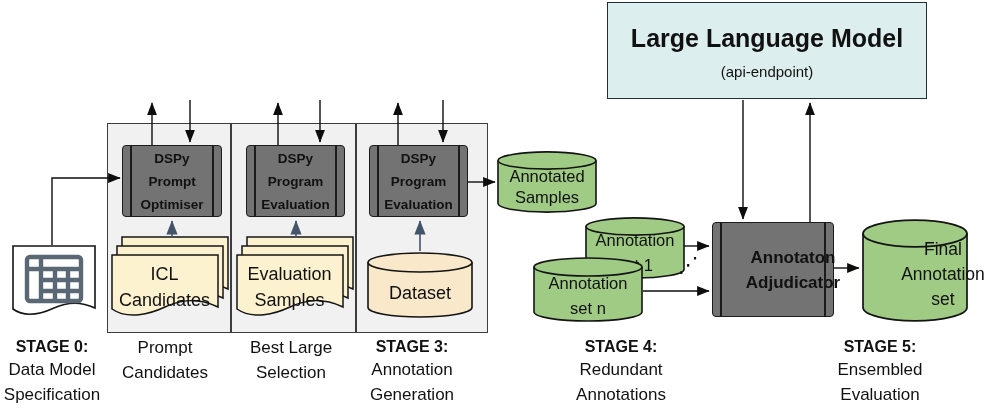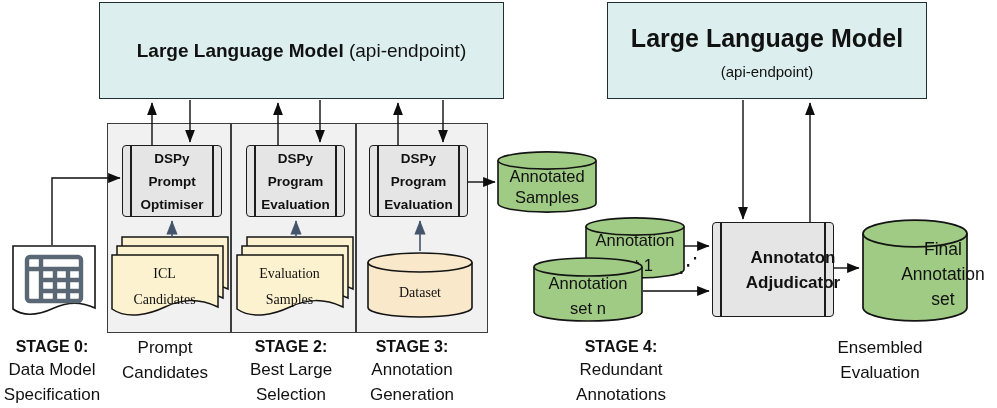--- a/index.html
+++ b/index.html
@@ -13,49 +13,46 @@
   
   .llm{background:#dcefee;border:1.6px solid #20302f;box-sizing:border-box;}
   .llm-one{font-size:19px;}
   .llm2-title{font-size:25px;font-weight:bold;line-height:30px;}
   .llm2-sub{font-size:15px;line-height:22px;margin-top:8px;}
 
   
   .panel{background:#f1f1f2;border:1.5px solid #3d3d3d;box-sizing:border-box;}
 
   
-  .pproc{background:#e5e5e5;border:1.7px solid #1c1c1c;border-radius:4px;box-sizing:border-box;}
+  .pproc{background:#737373;border:1.7px solid #1c1c1c;border-radius:4px;box-sizing:border-box;}
   .pproc::before,.pproc::after{content:"";position:absolute;top:0;bottom:0;width:1.6px;background:#1c1c1c;}
   .pproc::before{left:7px;}
   .pproc::after{right:7px;}
   .pproc .lbl{position:absolute;inset:0;font-weight:bold;font-size:13.5px;line-height:23px;}
   .adj .lbl{font-size:17px;line-height:25px;padding-left:40px;}
 
   
-  .doclbl{font-size:14px;line-height:26px;font-family:Liberation Serif, serif;}
+  .doclbl{font-size:18px;line-height:26px;}
   .cyllbl{font-size:16.5px;line-height:21px;}
   .cyllbl25{font-size:16.5px;line-height:25px;}
   .cyllbl-final{font-size:17.5px;line-height:25px;}
 
   
   .stage{position:absolute;width:160px;text-align:center;top:336px;}
   .stage .st-title{font-weight:bold;font-size:16px;line-height:22px;}
   .stage .st-desc{font-size:17px;line-height:24.5px;}
 
   .dots{position:absolute;font-size:21px;font-family:"DejaVu Sans",sans-serif;color:#111;}
   svg{display:block;}
 </style>
 </head>
 <body>
 
 <div id="canvas">
 
-  <div class="abs llm center" style="left:99px;top:2px;width:405px;height:97px;">
-    <div class="llm-one"><span class="b">Large Language Model</span><span> (api-endpoint)</span></div>
-  </div>
 
   <div class="abs llm" style="left:607px;top:2px;width:320px;height:97px;">
     <div class="abs" style="inset:0;display:flex;flex-direction:column;align-items:center;justify-content:center;padding-top:4px;">
       <div class="llm2-title">Large Language Model</div>
       <div class="llm2-sub">(api-endpoint)</div>
     </div>
   </div>
 
   <div class="abs panel" style="left:107px;top:123px;width:124px;height:210px;"></div>
   <div class="abs panel" style="left:231px;top:123px;width:125px;height:210px;"></div>
@@ -166,35 +163,35 @@
   <div class="stage" style="left:-28px;">
     <div class="st-title">STAGE 0:</div>
     <div class="st-desc pre">Data Model
 Specification</div>
   </div>
   <div class="stage" style="left:85px;">
     <div class="st-desc pre">Prompt
 Candidates</div>
   </div>
   <div class="stage" style="left:211px;">
-    <div class="st-title">STAGE 2:</div>
     <div class="st-desc pre">Best Large
 Selection</div>
   </div>
   <div class="stage" style="left:332px;">
     <div class="st-title">STAGE 3:</div>
     <div class="st-desc pre">Annotation
 Generation</div>
   </div>
   <div class="stage" style="left:541px;text-align:center;">
     <div class="st-title">STAGE 4:</div>
     <div class="st-desc pre">Redundant
 Annotations</div>
   </div>
   <div class="stage" style="left:800px;">
+    <div class="st-title">STAGE 5:</div>
     <div class="st-desc pre">Ensembled
 Evaluation</div>
   </div>
 
   <svg class="abs" style="left:0;top:0;pointer-events:none;" width="997" height="408" viewBox="0 0 997 408">
     <defs>
       <marker id="ah" markerWidth="10" markerHeight="8" refX="8.5" refY="3.5" orient="auto">
         <path d="M0,0 L9,3.5 L0,7 Z" fill="#0d0d0d"></path>
       </marker>
       <marker id="ahs" markerWidth="10" markerHeight="8" refX="8.5" refY="3.5" orient="auto">

